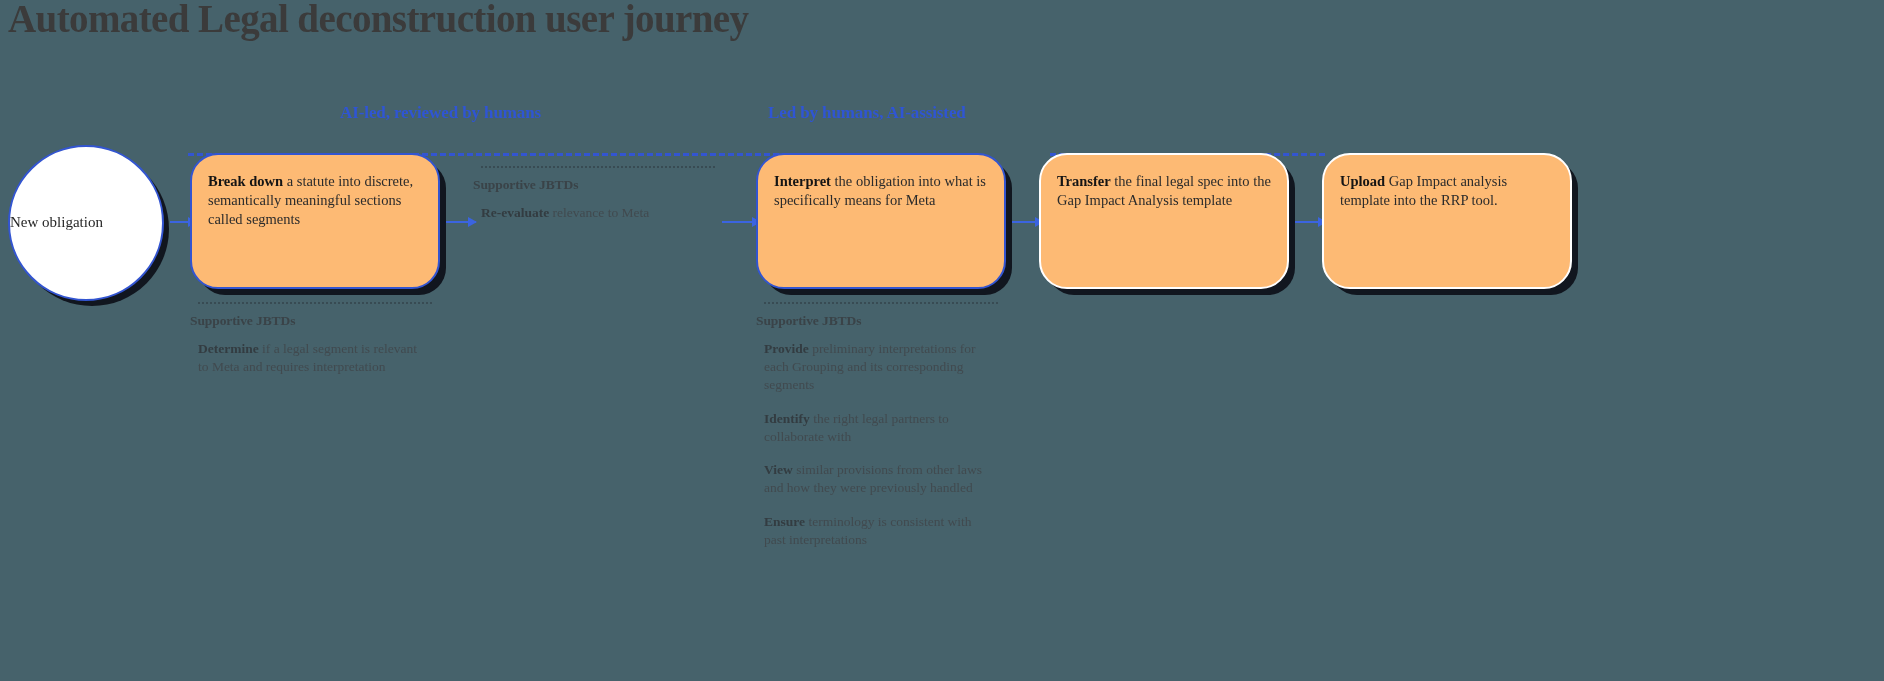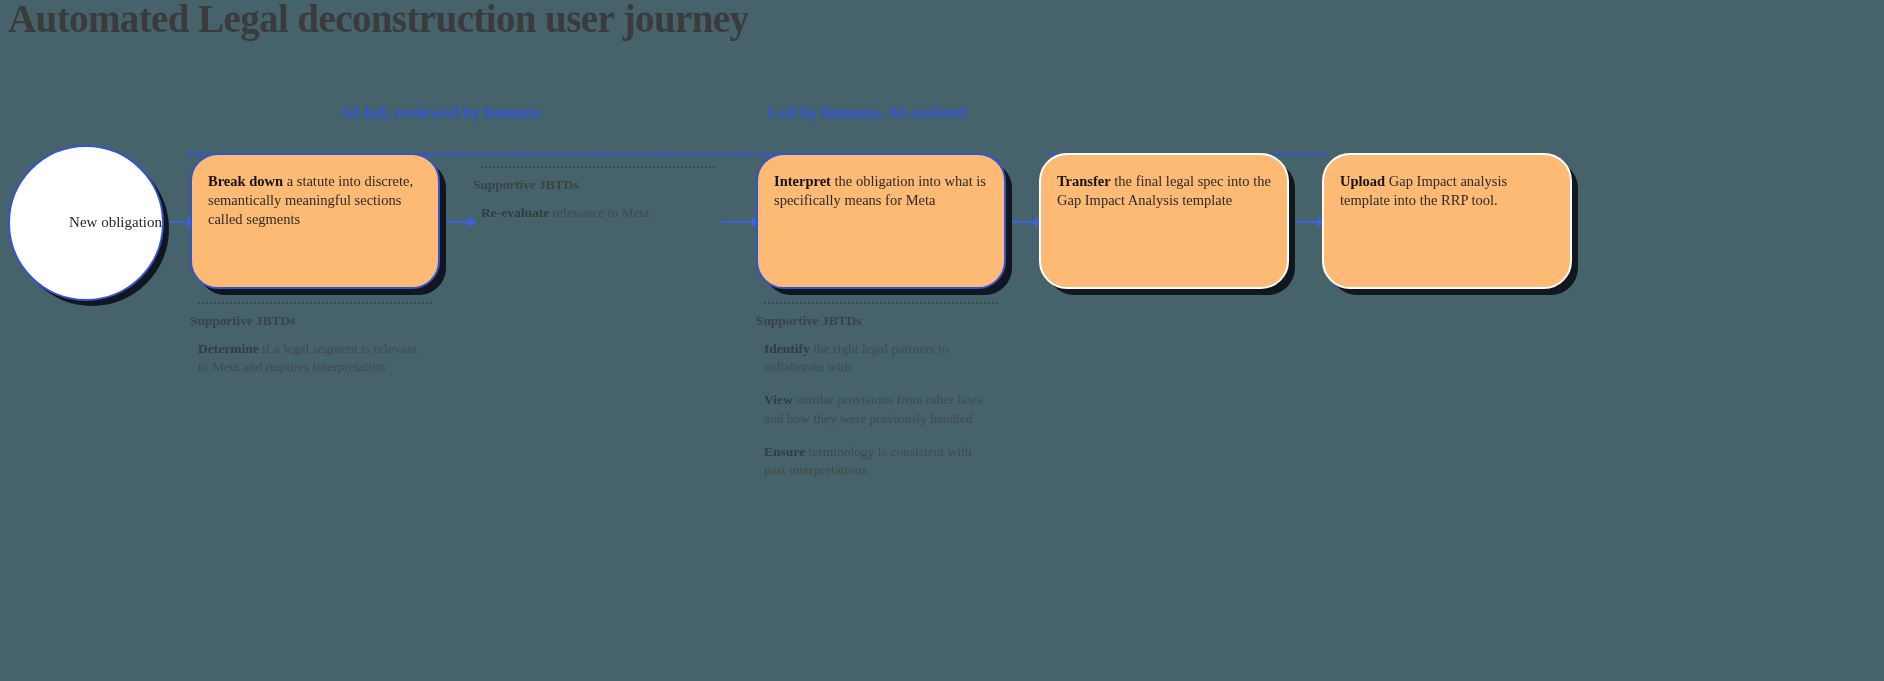--- a/index.html
+++ b/index.html
@@ -65,21 +65,21 @@
   .circle-node {
     position: absolute;
     width: 156px;
     height: 156px;
     border-radius: 50%;
     background: #ffffff;
     border: 2.5px solid #3355d1;
     box-shadow: 6px 6px 0 -1px #11161f;
     display: flex;
     align-items: center;
-    justify-content: flex-end;
+    justify-content: flex-start;
     text-align: center;
   }
   .circle-node .circle-label {
     font-size: 15px;
     color: #262626;
     line-height: 1.3;
   }
 
   
   .step-col {
@@ -187,20 +187,23 @@
   <div class="step-col" style="left:756px; top:153px;">
     <div class="step-card">
       <div class="step-text">
         <b>Interpret</b><span> the obligation into what is specifically means for Meta</span>
       </div>
     </div>
     <div class="jbtd-block">
       <div class="jbtd-sep"></div>
       <div class="jbtd-head">Supportive JBTDs</div>
       <div class="jbtd-item">
+        <b>Provide</b><span> preliminary interpretations for each Grouping and its corresponding segments</span>
+      </div>
+      <div class="jbtd-item">
         <b>Identify</b><span> the right legal partners to collaborate with</span>
       </div>
       <div class="jbtd-item">
         <b>View</b><span> similar provisions from other laws and how they were previously handled</span>
       </div>
       <div class="jbtd-item">
         <b>Ensure</b><span> terminology is consistent with past interpretations</span>
       </div>
     </div>
   </div>

